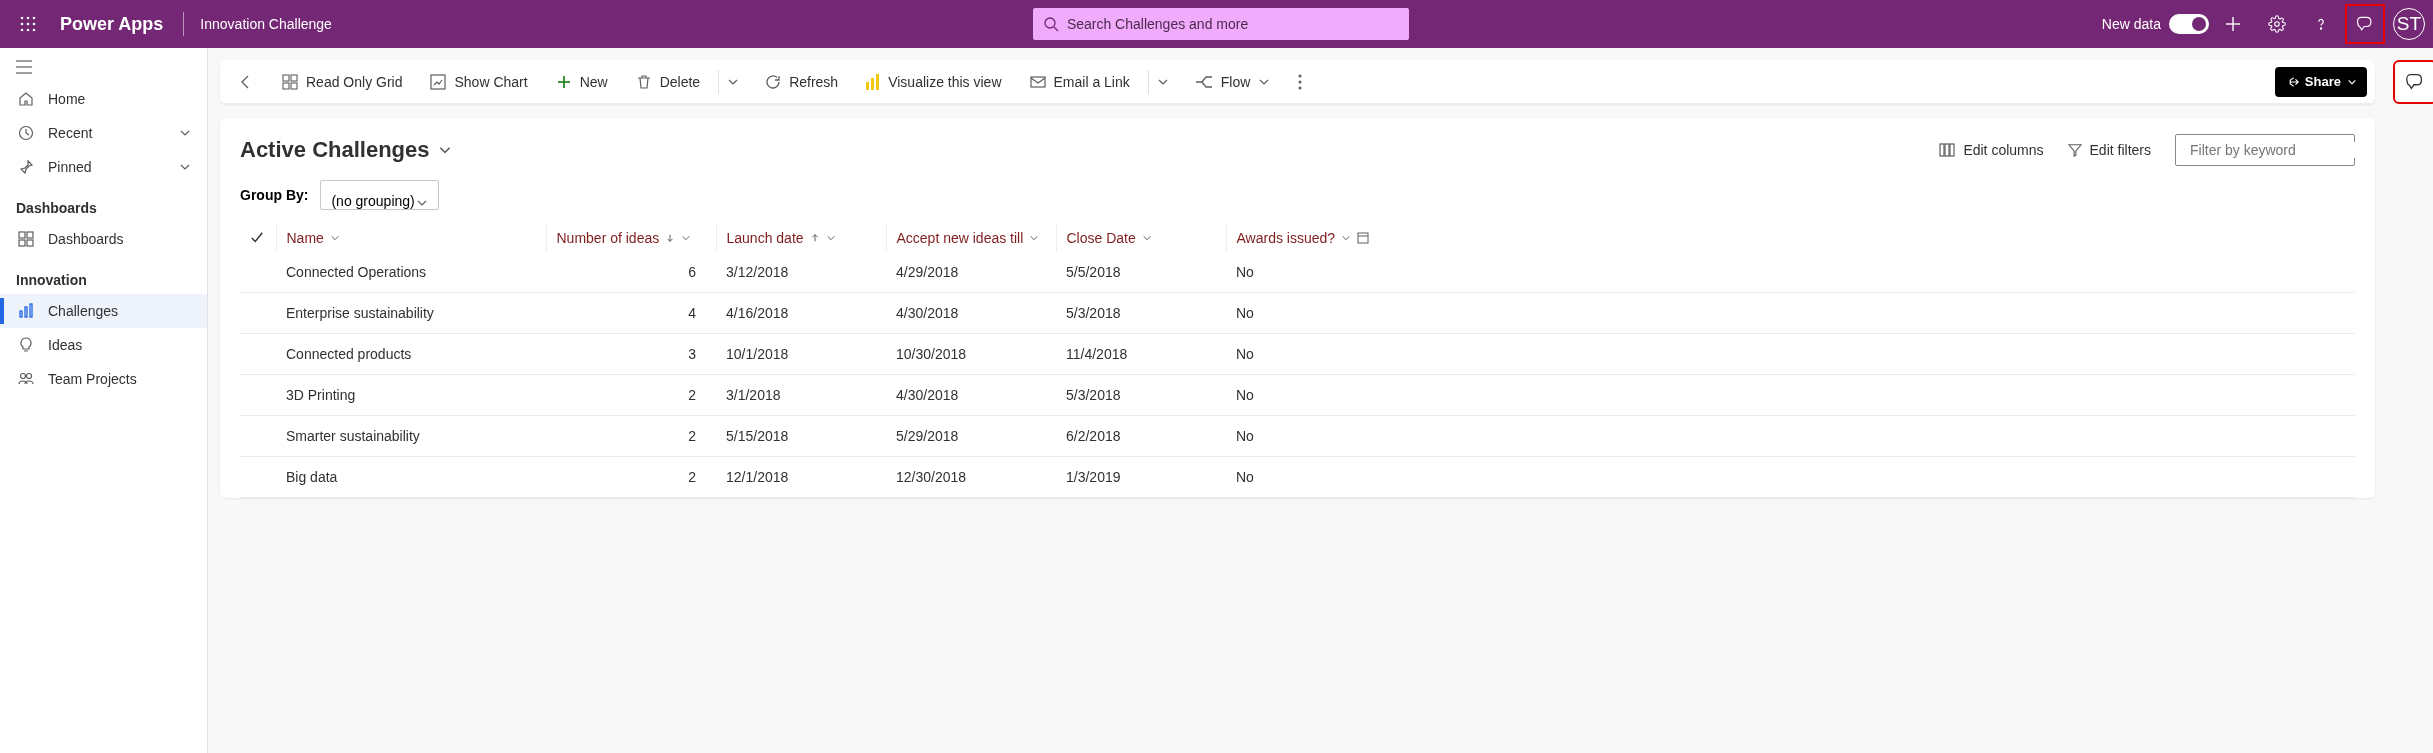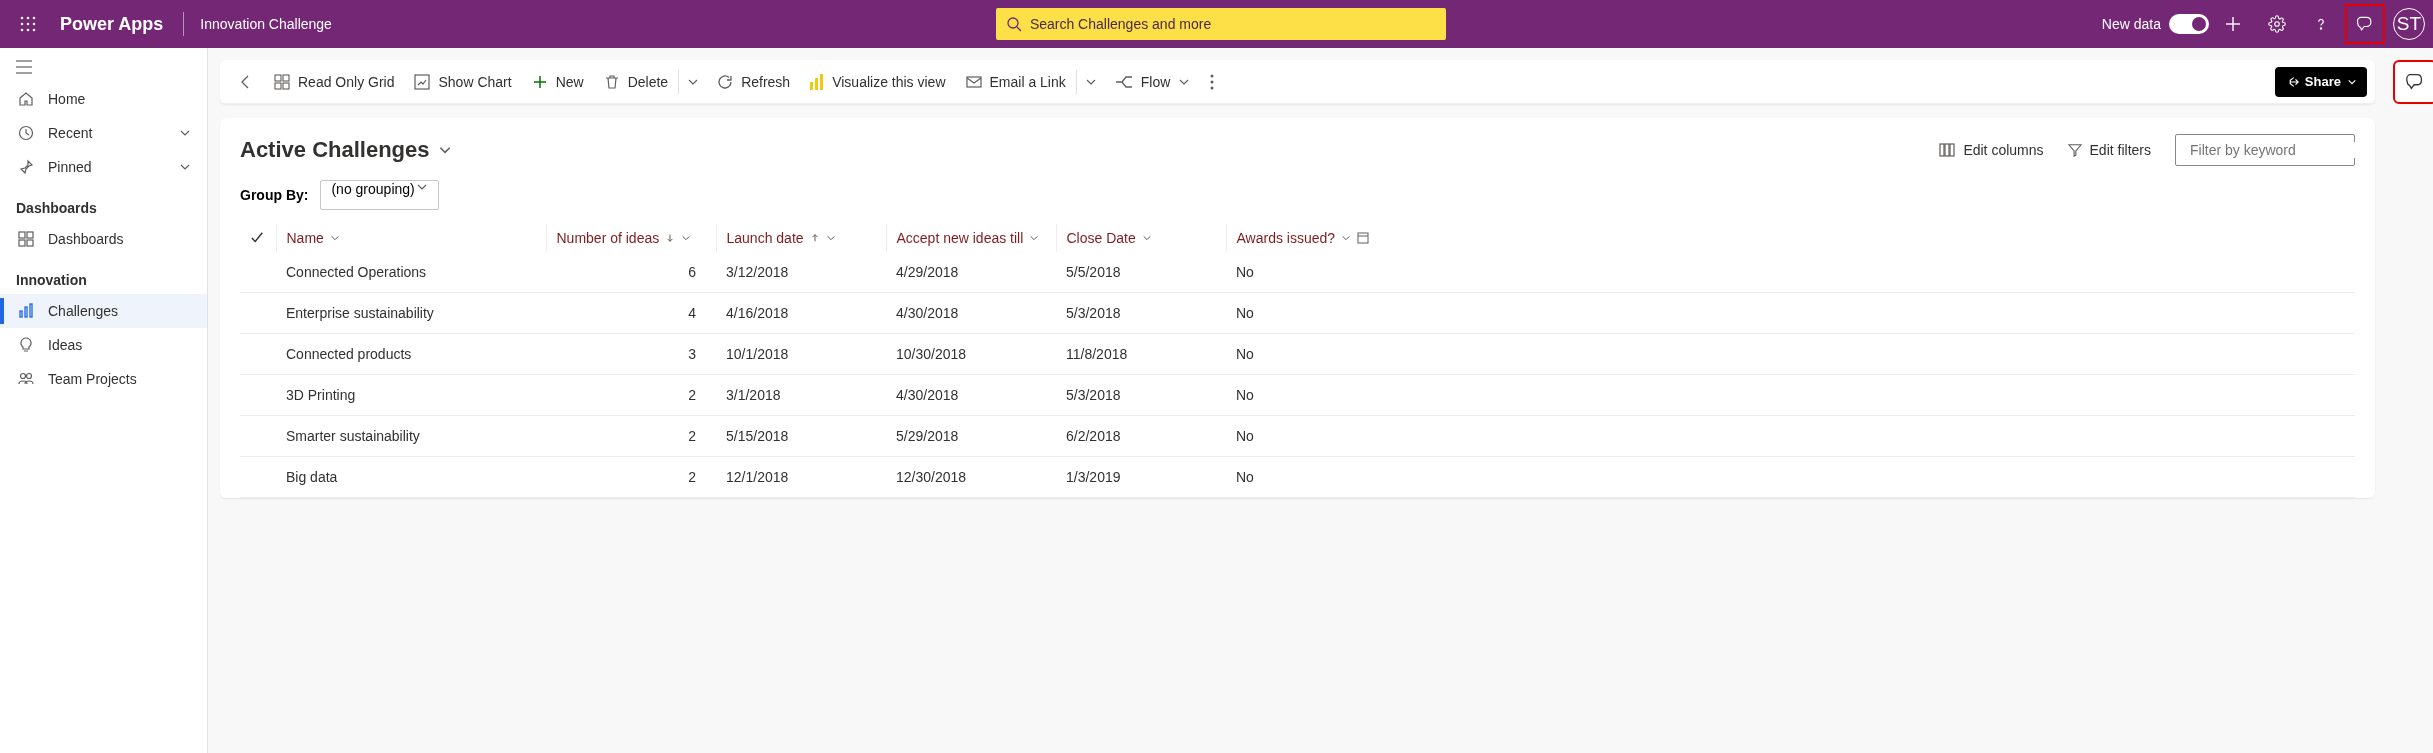--- a/index.html
+++ b/index.html
@@ -6,21 +6,21 @@
   body { background: #fff; width: 2433px; height: 753px; overflow: hidden; }
 
   
   .shell-bar { height: 48px; background: #742774; color: #fff; display: flex; align-items: center; padding: 0 8px; }
   .waffle { width: 40px; height: 40px; display: flex; align-items: center; justify-content: center; cursor: pointer; }
   .brand { font-size: 18px; font-weight: 600; padding: 0 12px; }
   .appname-wrap { display: flex; align-items: center; }
   .vbar { width: 1px; height: 24px; background: rgba(255,255,255,.5); margin: 0 8px; }
   .appname { font-size: 14px; font-weight: 400; padding: 0 8px; }
   .shell-center { flex: 1; display: flex; justify-content: center; }
-  .searchbox { width: 450px; height: 32px; background: #fde047; border-radius: 2px; display: flex; align-items: center; padding: 0 10px; }
+  .searchbox { width: 376px; height: 32px; background: #f0abfc; border-radius: 2px; display: flex; align-items: center; padding: 0 10px; }
   .searchbox input { flex: 1; border: none; background: transparent; outline: none; color: #4b2a4b; font-size: 14px; margin-left: 8px; }
   .searchbox input::placeholder { color: #4b2a4b; }
   .shell-right { display: flex; align-items: center; gap: 4px; }
   .newlook { font-size: 14px; margin-right: 4px; }
   .toggle { width: 40px; height: 20px; background: #fff; border-radius: 10px; position: relative; cursor: pointer; }
   .toggle .knob { width: 14px; height: 14px; background: #742774; border-radius: 50%; position: absolute; top: 3px; right: 3px; }
   .shell-icn { width: 40px; height: 40px; display: flex; align-items: center; justify-content: center; cursor: pointer; }
   .copilot-red { border: 2px solid #e60000; }
   .avatar { width: 32px; height: 32px; border: 1px solid #fff; border-radius: 50%; display: flex; align-items: center; justify-content: center; font-size: 19px; font-weight: 400; margin-left: 4px; }
 
@@ -37,21 +37,21 @@
   .nav-item .chev { margin-left: auto; }
   .nav-section { font-weight: 600; padding: 16px 16px 6px; font-size: 14px; }
   .nav-item.active { background: #eef3fc; }
   .nav-item.active::before { content:""; position:absolute; left:0; top:4px; bottom:4px; width:4px; background:#2266e3; }
 
   
   .content { flex: 1; background: #f8f8f8; padding: 12px; position: relative; }
   .card { background: #fff; border-radius: 6px; box-shadow: 0 1px 2px rgba(0,0,0,.08); }
 
   
-  .cmdbar { display: flex; align-items: center; height: 44px; padding: 0 8px; border-bottom: 1px solid #eee; }
+  .cmdbar { display: flex; align-items: center; height: 44px; padding: 0 8px; border-bottom: 1px solid #eee; gap: 8px; }
   .cmd { display: flex; align-items: center; gap: 8px; height: 32px; padding: 0 10px; font-size: 14px; color: #323130; cursor: pointer; border-radius: 2px; }
   .cmd svg { color: #605e5c; }
   .cmd .green svg { color: #107c10; }
   .cmd .powerbi svg { color: #f2c811; }
   .sep-chev { display:flex; align-items:center; padding:0 8px; cursor:pointer; border-left:1px solid #e1e1e1; height:24px; }
   .cmdbar .spacer { flex: 1; }
   .overflow { padding: 0 10px; cursor: pointer; }
   .share-btn { margin-left:auto; background:#000000; color:#fff; height:30px; border-radius:4px; display:flex; align-items:center; gap:6px; padding:0 10px; font-size:13px; font-weight:600; cursor:pointer; }
   .copilot-side { position:absolute; top:12px; right:-4px; width:44px; height:44px; border:2px solid #e60000; background:#fff; display:flex; align-items:center; justify-content:center; border-radius:6px; cursor:pointer; }
 
@@ -59,21 +59,21 @@
   .viewcard { margin-top: 14px; }
   .viewheader { display:flex; align-items:center; padding: 16px 20px 0; }
   .viewtitle { font-size: 22px; font-weight: 600; color:#323130; display:flex; align-items:center; gap:8px; cursor:pointer; }
   .viewtools { margin-left:auto; display:flex; align-items:center; gap:24px; }
   .toolbtn { display:flex; align-items:center; gap:8px; font-size:14px; color:#323130; cursor:pointer; }
   .filterbox { width: 180px; height: 32px; border:1px solid #8a8886; border-radius:2px; display:flex; align-items:center; padding:0 8px; }
   .filterbox input { border:none; outline:none; font-size:14px; flex:1; margin-left:6px; }
 
   .groupby { display:flex; align-items:center; gap:12px; padding: 14px 20px; }
   .groupby-label { font-weight:600; font-size:14px; }
-  .groupby-select { display:flex; align-items:flex-start; gap:1px; border:1px solid #c8c6c4; height:30px; padding:0 10px; border-radius:2px; font-size:14px; cursor:pointer; }
+  .groupby-select { display:flex; align-items:flex-end; gap:1px; border:1px solid #c8c6c4; height:30px; padding:0 10px; border-radius:2px; font-size:14px; cursor:pointer; }
 
   
   table { width: calc(100% - 40px); margin:0 20px; border-collapse:collapse; font-size:14px; color:#323130; }
   thead th { text-align:left; font-weight:400; color:#7f1d1d; padding:6px 10px; border-left:1px solid #eee; }
   thead th:first-child { border-left:none; width:36px; }
   thead th .hd { display:flex; align-items:center; gap:6px; cursor:pointer; }
   tbody td { padding: 12px 10px; border-bottom: 1px solid #edebe9; }
   tbody td.num { text-align:right; padding-right:20px; }
   .rowmenu { float:right; color:#605e5c; }
 
@@ -473,21 +473,21 @@
               <td>4/30/2018</td>
               <td>5/3/2018</td>
               <td>No</td>
             </tr>
             <tr>
               <td></td>
               <td>Connected products</td>
               <td class="num">3</td>
               <td>10/1/2018</td>
               <td>10/30/2018</td>
-              <td>11/8/2018</td>
+              <td>11/4/2018</td>
               <td>No</td>
             </tr>
             <tr>
               <td></td>
               <td>3D Printing</td>
               <td class="num">2</td>
               <td>3/1/2018</td>
               <td>4/30/2018</td>
               <td>5/3/2018</td>
               <td>No</td>

